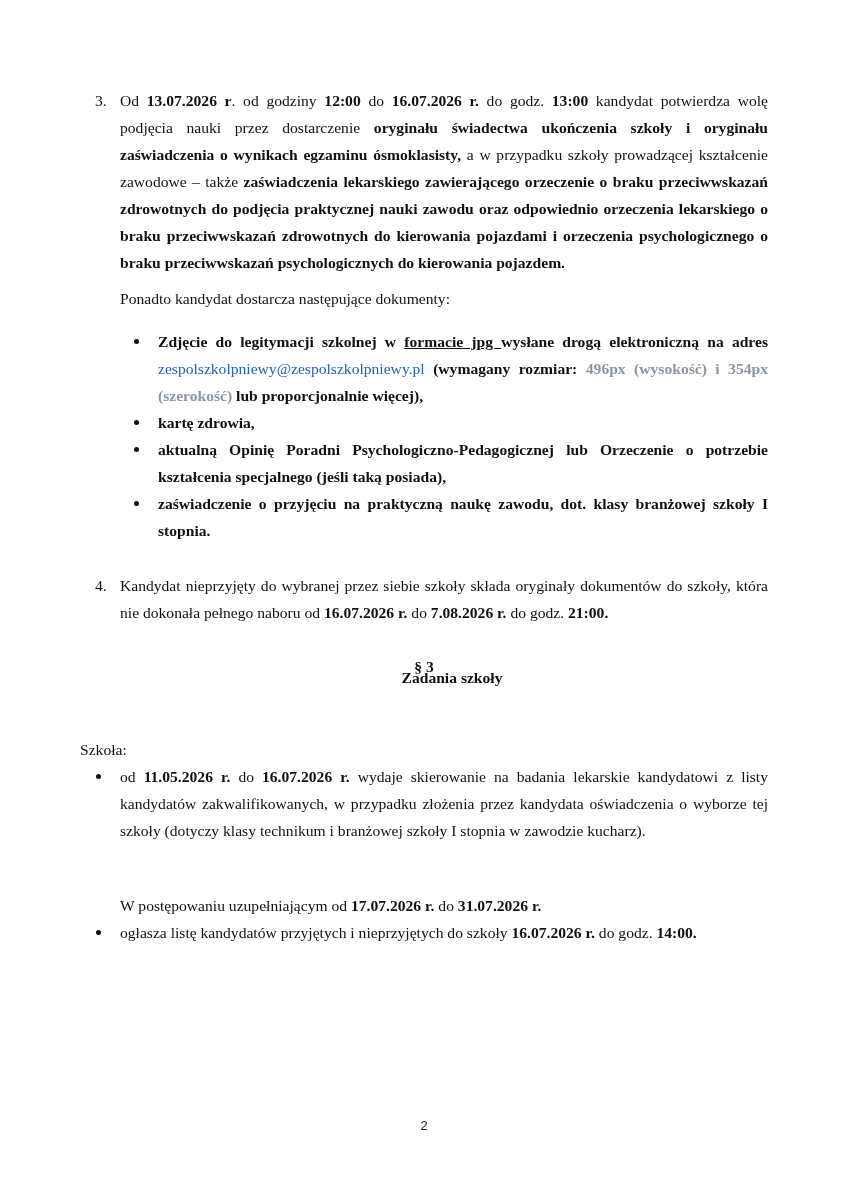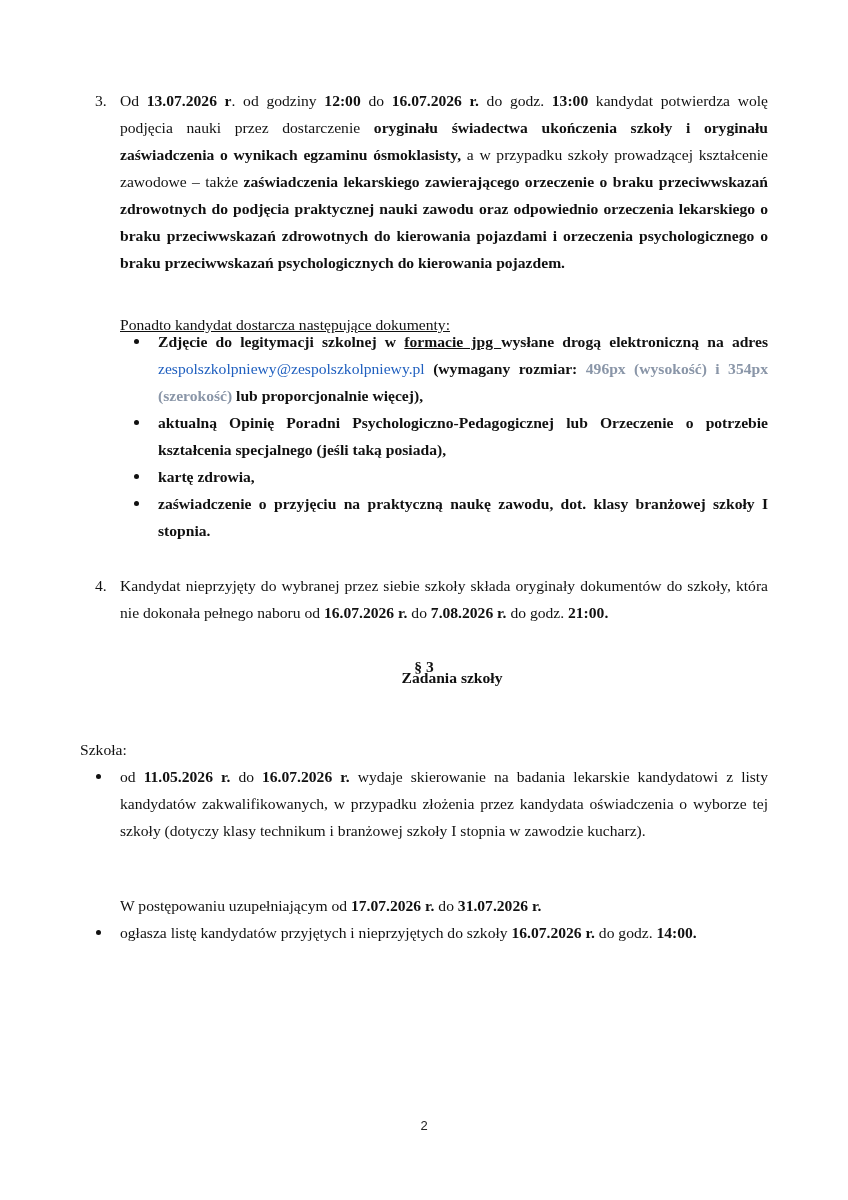--- a/index.html
+++ b/index.html
@@ -45,34 +45,34 @@
 
   <div class="numbered" style="top:87px;">
     <span class="num">3.</span>
     <div class="ntext">
       <p>
         <span>Od </span><b>13.07.2026 r</b><span>. od godziny </span><b>12:00</b><span> do </span><b>16.07.2026 r.</b><span> do godz. </span><b>13:00</b><span> kandydat potwierdza wolę podjęcia nauki przez dostarczenie </span><b>oryginału świadectwa ukończenia szkoły i oryginału zaświadczenia o wynikach egzaminu ósmoklasisty,</b><span> a w przypadku szkoły prowadzącej kształcenie zawodowe – także </span><b>zaświadczenia lekarskiego zawierającego orzeczenie o braku przeciwwskazań zdrowotnych do podjęcia praktycznej nauki zawodu oraz odpowiednio orzeczenia lekarskiego o braku przeciwwskazań zdrowotnych do kierowania pojazdami i orzeczenia psychologicznego o braku przeciwwskazań psychologicznych do kierowania pojazdem.</b>
       </p>
     </div>
   </div>
 
-  <div style="position:absolute; left:120px; top:311px;text-decoration:underline;">Ponadto kandydat dostarcza następujące dokumenty:</div>
+  <div style="position:absolute; left:120px; top:285px;">Ponadto kandydat dostarcza następujące dokumenty:</div>
 
   <ul class="bul-list list1">
     <li>
       <span class="dot"></span>
       <b>Zdjęcie do legitymacji szkolnej w </b><b class="ul">formacie jpg </b><b>wysłane drogą elektroniczną na adres </b><a class="link">zespolszkolpniewy@zespolszkolpniewy.pl</a><b> (wymagany rozmiar: </b><span class="muted">496px (wysokość) i 354px (szerokość)</span><b> lub proporcjonalnie więcej),</b>
     </li>
     <li>
       <span class="dot"></span>
-      <b>aktualną Opinię Poradni Psychologiczno-Pedagogicznej lub Orzeczenie o potrzebie kształcenia specjalnego (jeśli taką posiada),</b>
+      <b>kartę zdrowia,</b>
     </li>
     <li>
       <span class="dot"></span>
-      <b>kartę zdrowia,</b>
+      <b>aktualną Opinię Poradni Psychologiczno-Pedagogicznej lub Orzeczenie o potrzebie kształcenia specjalnego (jeśli taką posiada),</b>
     </li>
     <li>
       <span class="dot"></span>
       <b>zaświadczenie o przyjęciu na praktyczną naukę zawodu, dot. klasy branżowej szkoły I stopnia.</b>
     </li>
   </ul>
 
   <div class="numbered" style="top:572px;">
     <span class="num">4.</span>
     <div class="ntext">

